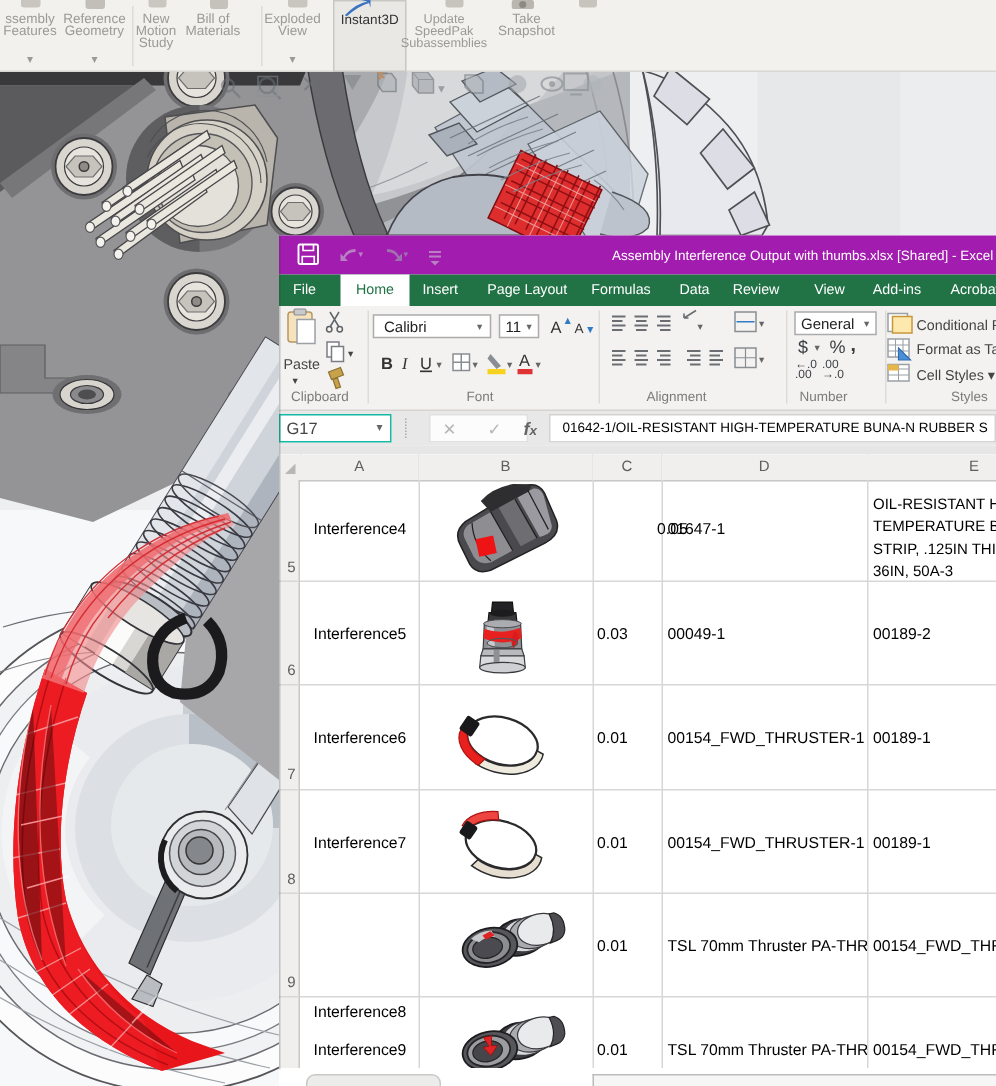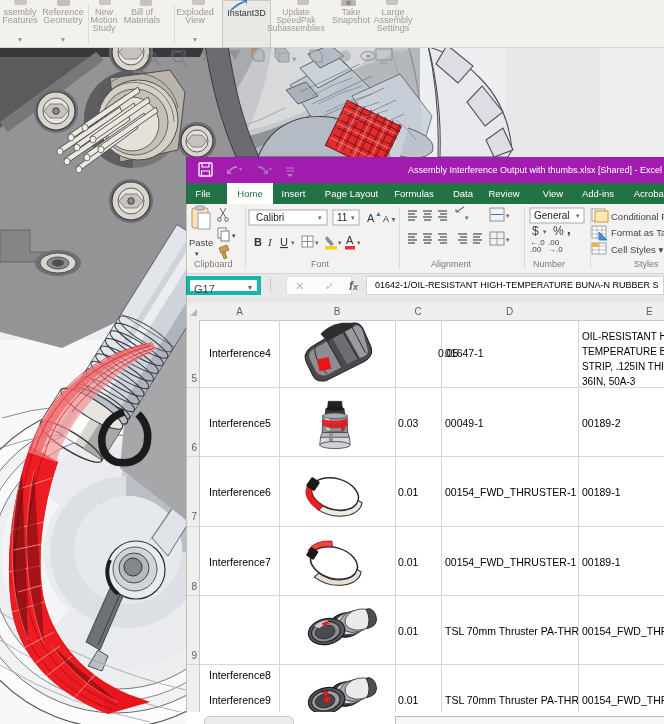--- a/index.html
+++ b/index.html
@@ -354,23 +354,20 @@
       </div>
     <div class="swbtn" style="left:222px;width:47px;background:#e9e8e5;border:1px solid #c8c7c4;color:#3a3a38;">
         <div style="margin-top:8px;color:#333">Instant3D</div>
       </div>
     <div class="swbtn" style="left:263px;width:66px;font-size:8.5px;">
         <div style="margin-top:8px">Update<br>SpeedPak<br>Subassemblies</div>
       </div>
     <div class="swbtn" style="left:330px;width:42px;">
         <div style="margin-top:8px">Take<br>Snapshot</div>
       </div>
-    <div class="swbtn" style="left:368px;width:50px;">
-        <div style="margin-top:8px">Large<br>Assembly<br>Settings</div>
-      </div>
     <div class="swico" style="left:14px;width:13px;height:5px;background:#c9c6c0;"></div>
     <div class="swico" style="left:57px;width:13px;height:6px;background:#c2bfb9;"></div>
     <div class="swico" style="left:99px;width:12px;height:5px;background:#cac7c1;"></div>
     <div class="swico" style="left:140px;width:12px;height:6px;background:#c5c2bc;"></div>
     <div class="swico" style="left:192px;width:13px;height:5px;background:#c9c6c0;"></div>
     <svg class="swico" style="left:228px;width:20px;height:11px;" viewBox="0 0 20 11">
         <path d="M2,10 Q10,2 17,1 L13,0 L19,0 L19,5 L18,2 Q11,4 3,11 Z" fill="#3b74c0"></path>
       </svg>
     <div class="swico" style="left:297px;width:12px;height:5px;background:#c7c4be;"></div>
     <svg class="swico" style="left:341px;width:15px;height:7px;" viewBox="0 0 15 7">
@@ -517,21 +514,21 @@
           <path d="M413,28 l8,8 l-8,0 z" fill="#4a90d9" stroke="#2f6cb0" stroke-width="0.8"></path>
           <text x="425" y="32" font-size="9.5" fill="#444">Format as Tabl</text>
           <rect x="406" y="39" width="14" height="11" fill="#fff" stroke="#9aa0a6" stroke-width="1"></rect>
           <path d="M406,42 h14 M406,46 h14 M413,39 v11" stroke="#9aa0a6" stroke-width="0.7"></path>
           <path d="M406,39 l7,0 l0,4 l-7,0 z" fill="#e8b74a"></path>
           <text x="425" y="49" font-size="9.5" fill="#444">Cell Styles ▾</text>
         </g>
       </svg>
     </div>
     <div id="xl-fbar">
-      <div style="position:absolute;left:0;top:2px;width:75px;height:19px;background:#fff;border:4px solid #14b8a6;box-sizing:border-box;">
+      <div style="position:absolute;left:0;top:2px;width:75px;height:19px;background:#fff;border:1px solid #14b8a6;box-sizing:border-box;">
         <span style="position:absolute;left:4px;top:3px;font-size:11px;color:#444;">G17</span>
         <span style="position:absolute;right:5px;top:3px;font-size:8px;color:#666;">▾</span>
       </div>
       <div style="position:absolute;left:84px;top:5px;width:1px;height:13px;border-left:1px dotted #aaa;"></div>
       <div style="position:absolute;left:100px;top:2px;width:66px;height:19px;background:#fcfcfc;border:1px solid #e0e0e0;box-sizing:border-box;color:#b5b5b3;">
         <span style="position:absolute;left:8px;top:3px;font-size:11px;">✕</span>
         <span style="position:absolute;left:38px;top:3px;font-size:11px;">✓</span>
         <span style="position:absolute;left:62px;top:2px;font-size:12px;font-style:italic;color:#666;font-weight:bold;">f<span style="font-size:9px">x</span></span>
       </div>
       <div style="position:absolute;left:180px;top:2px;width:298px;height:19px;background:#fff;border:1px solid #d4d3d1;box-sizing:border-box;">

